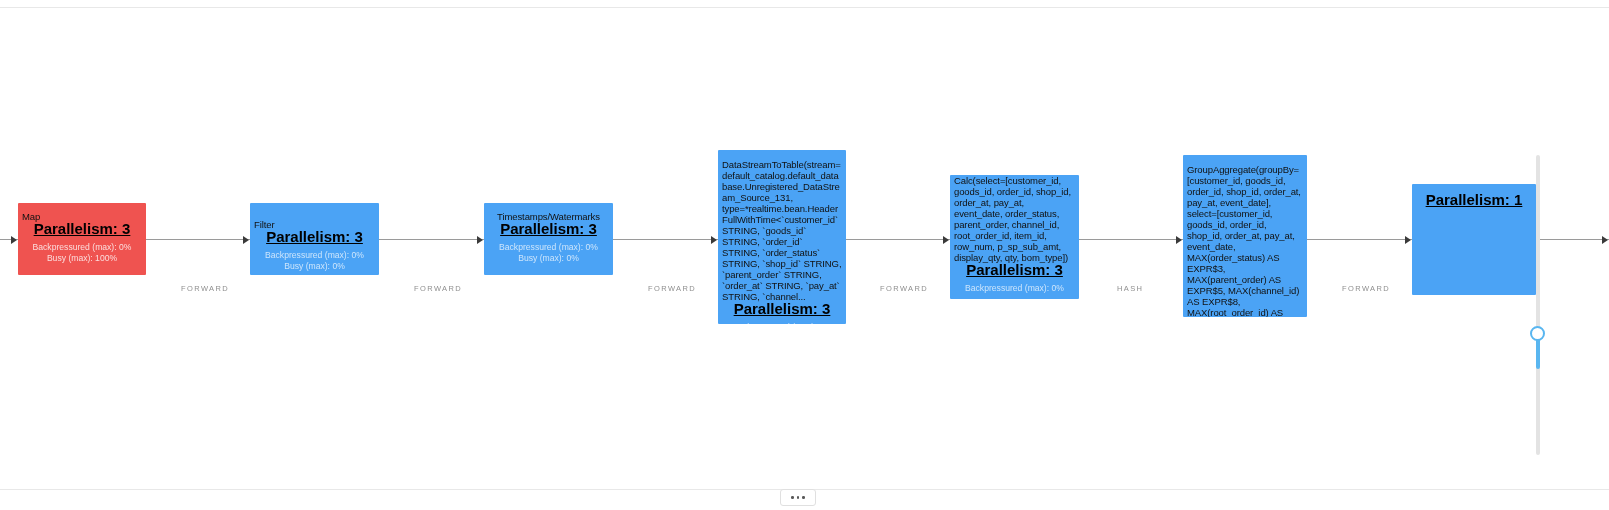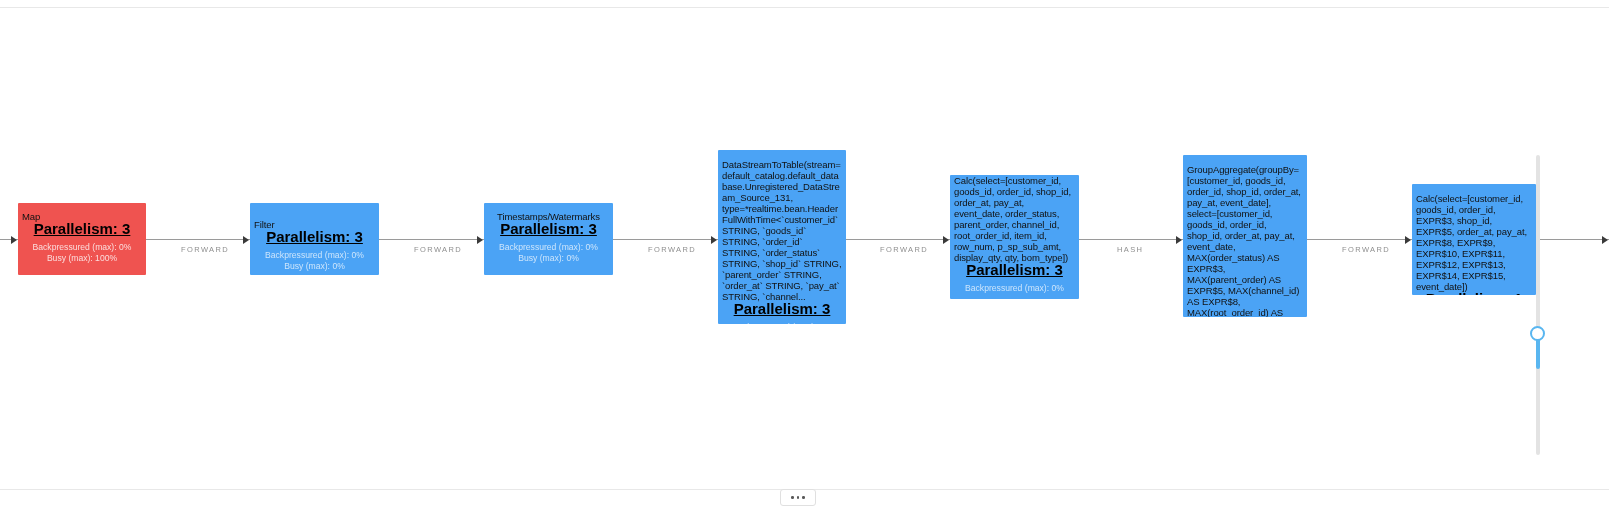--- a/index.html
+++ b/index.html
@@ -76,20 +76,21 @@
     border-bottom: 4px solid transparent;
     border-left: 6px solid #3a3a3a;
   }
   .edge-label {
     position: absolute;
     font-size: 7.5px;
     letter-spacing: 1.4px;
     color: #8f8f8f;
     white-space: nowrap;
     font-family: "Liberation Sans", sans-serif;
+    margin-top: 39px;
   }
 
   
   .slider-track {
     position: absolute;
     left: 1536px; top: 155px;
     width: 4px; height: 300px;
     background: #e3e3e3;
     border-radius: 2px;
   }
@@ -194,21 +195,20 @@
         <div class="title">Calc(select=[customer_id, goods_id, order_id, shop_id, order_at, pay_at, event_date, order_status, parent_order, channel_id, root_order_id, item_id, row_num, p_sp_sub_amt, display_qty, qty, bom_type])</div>
         <div class="parallel">Parallelism: 3</div>
         <div class="metrics">
           <div>Backpressured (max): 0%</div>
         </div>
       </div>
       <div class="node blue" style="left: 1183px; top: 155px; width: 124px; height: 162px; padding-top: 9px;">
         <div class="title">GroupAggregate(groupBy=[customer_id, goods_id, order_id, shop_id, order_at, pay_at, event_date], select=[customer_id, goods_id, order_id, shop_id, order_at, pay_at, event_date, MAX(order_status) AS EXPR$3, MAX(parent_order) AS EXPR$5, MAX(channel_id) AS EXPR$8, MAX(root_order_id) AS EXPR$9, MAX(item...</div>
       </div>
       <div class="node blue" style="left: 1412px; top: 184px; width: 124px; height: 111px; padding-top: 9px;">
-        <div class="title">Calc(select=[customer_id, goods_id, order_id, EXPR$3, shop_id, EXPR$5, order_at, pay_at, EXPR$8, EXPR$9, EXPR$10, EXPR$11, EXPR$12, EXPR$13, EXPR$14, EXPR$15, event_date])</div>
         <div class="parallel">Parallelism: 1</div>
       </div>
     </div>
 
   <div class="slider-track"></div>
   <div class="slider-fill"></div>
   <div class="slider-knob"></div>
 
   <div class="bottom-chip">
     <span class="dot"></span>

